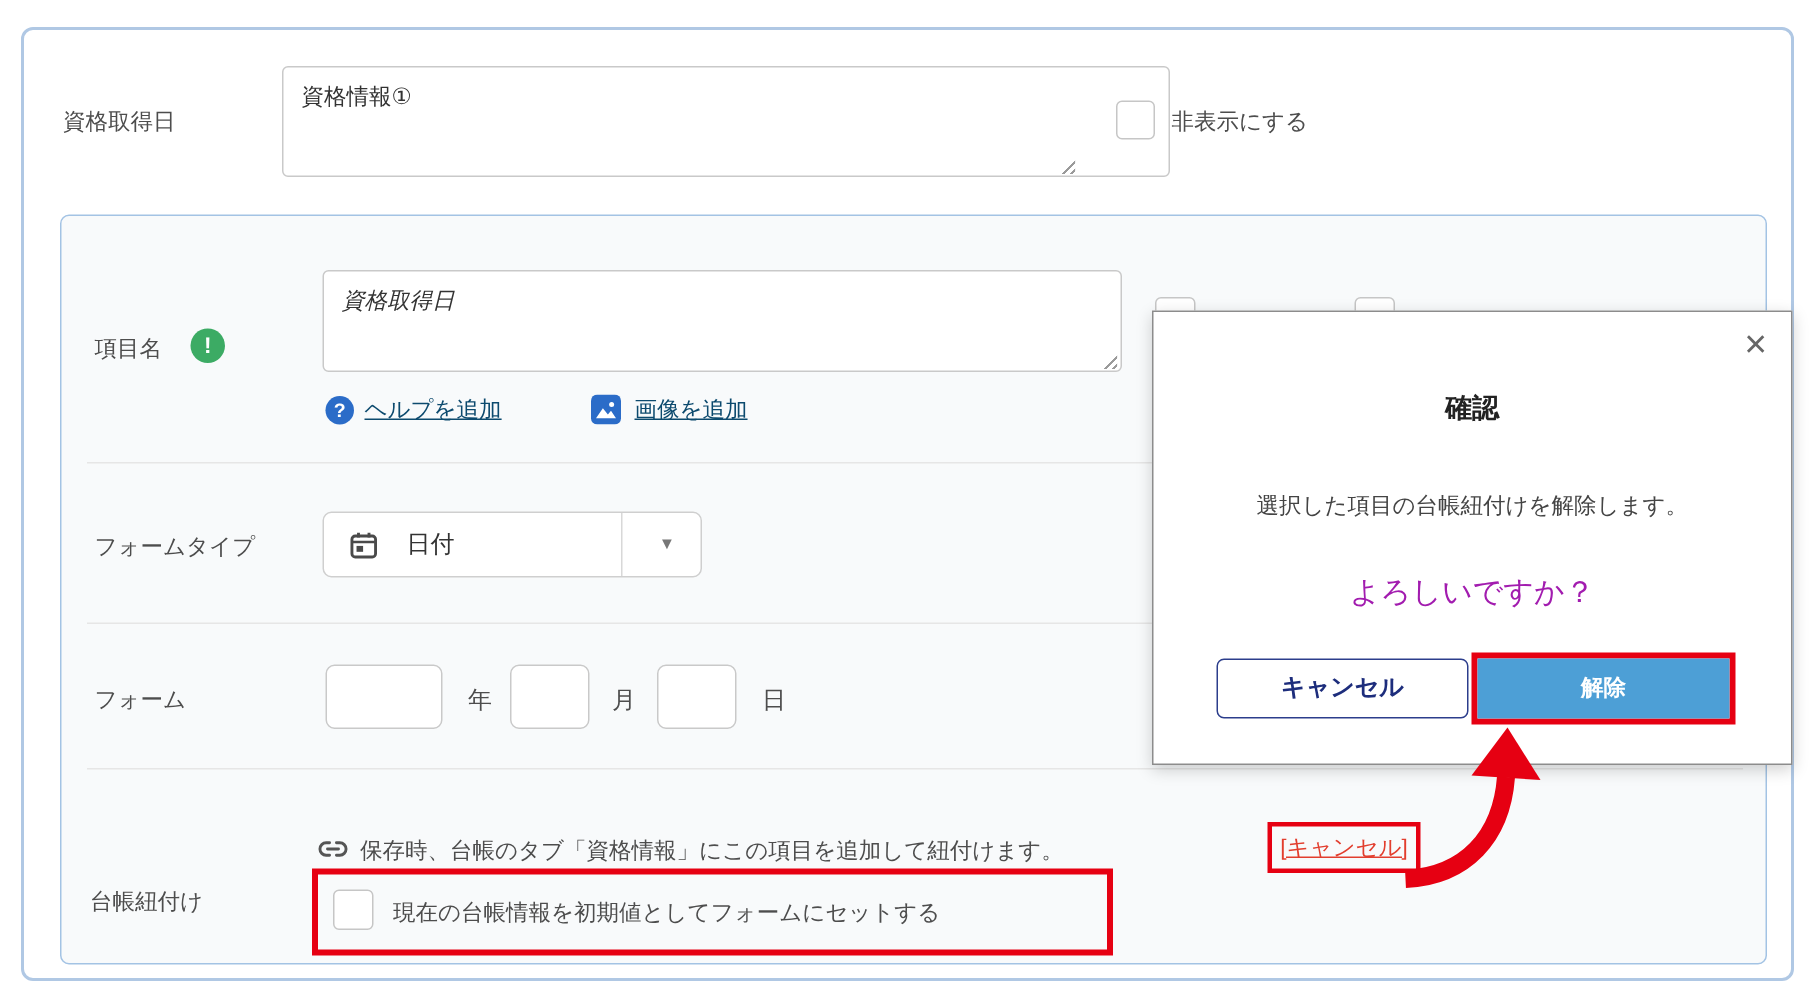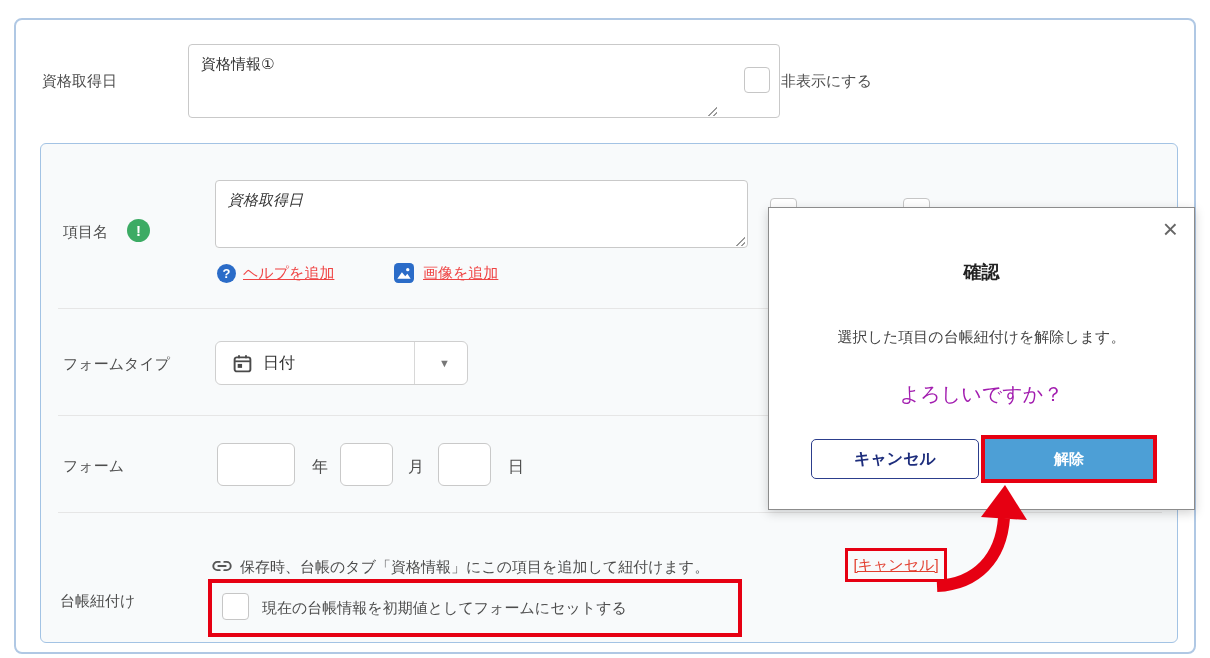--- a/index.html
+++ b/index.html
@@ -25,24 +25,24 @@
 
   
   .inner-panel { left:40px; top:143px; width:1138px; height:500px;
     border:1px solid #a3c3e4; border-radius:6px; background:#f8fafb; }
   .divider { left:58px; width:1104px; height:1px; background:#e6e6e6; }
 
   .badge-required { width:23px; height:23px; border-radius:50%; background:#3cab64;
     color:#fff; font-weight:bold; font-size:15px; text-align:center; line-height:23px; }
   .icon-circle-help { width:19px; height:19px; border-radius:50%; background:#2b6cc8;
     color:#fff; font-weight:bold; font-size:13px; text-align:center; line-height:19px; }
-  a.blue-link { color:#ef4444; font-size:15px; text-decoration:underline; cursor:pointer; }
+  a.blue-link { color:#0c4a6e; font-size:15px; text-decoration:underline; cursor:pointer; }
 
   .dropdown { left:215px; top:341px; width:253px; height:44px; border:1px solid #cfcfcf;
-    border-radius:6px; background:#fff; display:flex; align-items:center; }
+    border-radius:6px; background:#fff; display:flex; align-items:center;gap:8px; }
   .dropdown .dd-text { font-size:16px; color:#333; margin-left:10px; }
   .dropdown .dd-sep { position:absolute; right:52px; top:0; width:1px; height:100%; background:#d8d8d8; }
   .dropdown .dd-caret { position:absolute; right:17px; font-size:11px; color:#777; }
 
   input.mini { border:1px solid #c9c9c9; border-radius:6px; background:#fff; height:43px;
     font-size:15px; color:#333; padding:0 8px; outline:none; }
 
   .red-frame3 { border:3px solid #e60012; }
   .red-frame4 { border:4px solid #e60012; }
   a.cancel-red { color:#e23e2e; font-size:15px; text-decoration:underline; cursor:pointer; }

